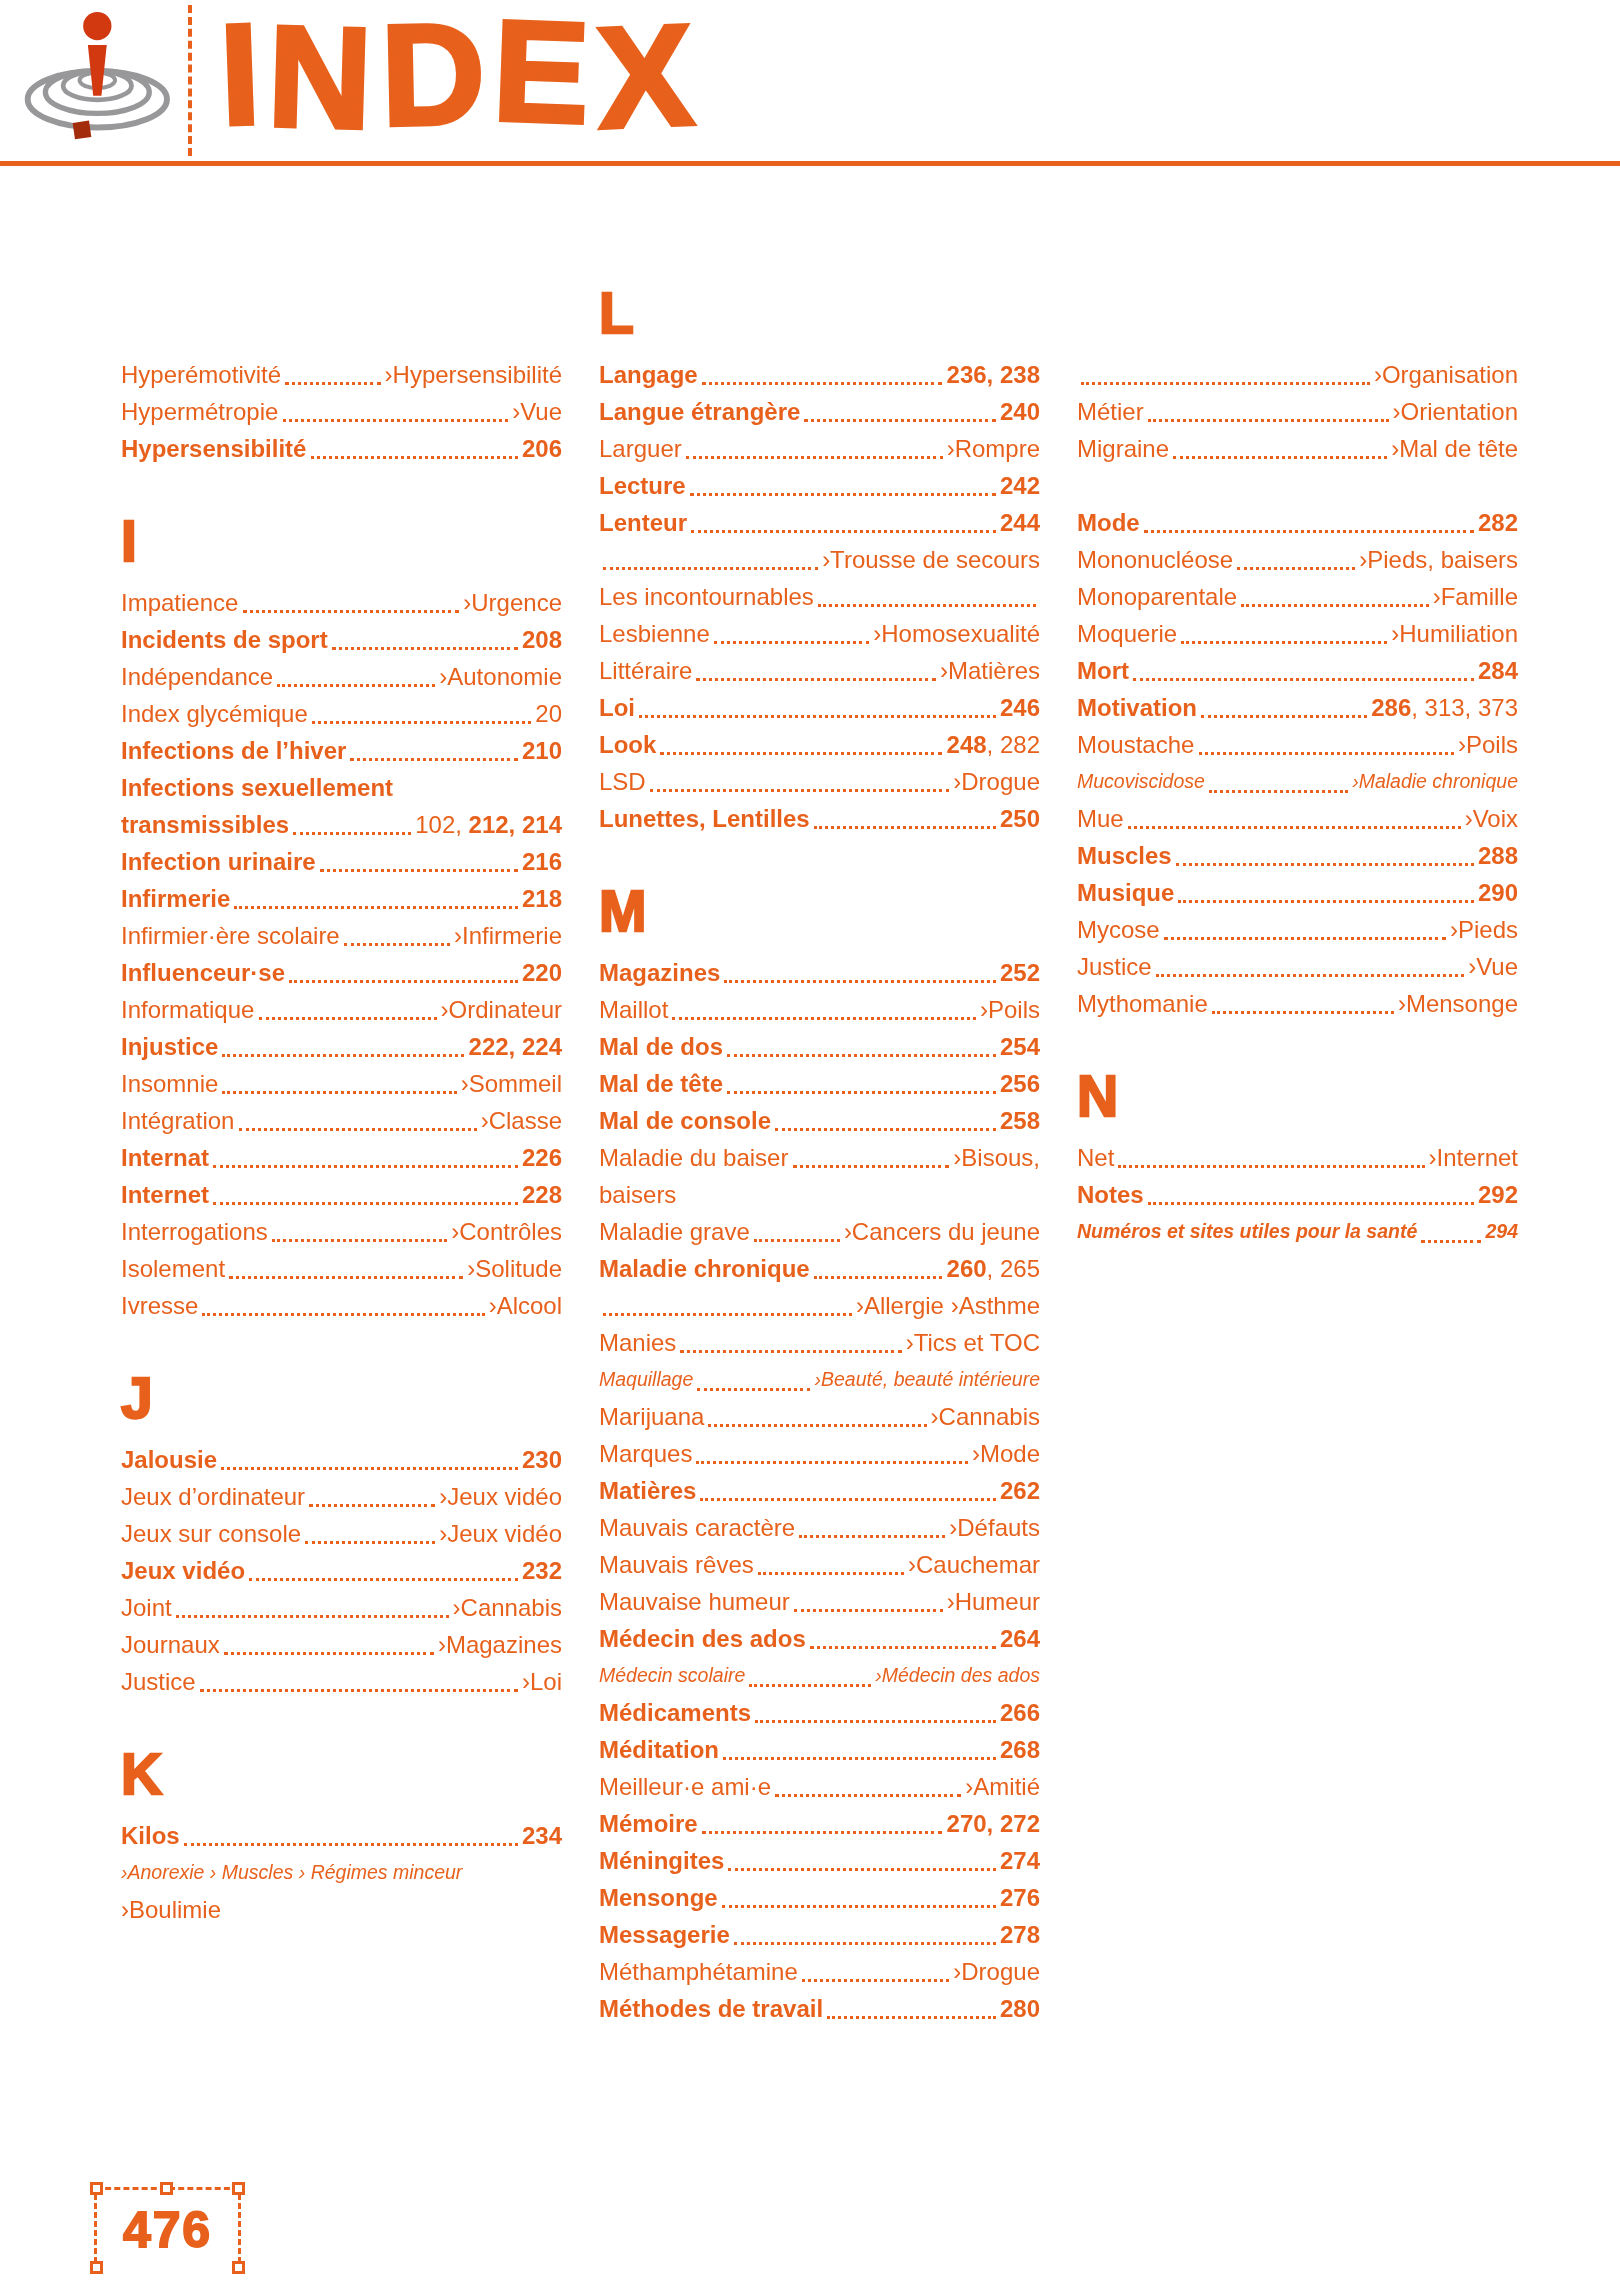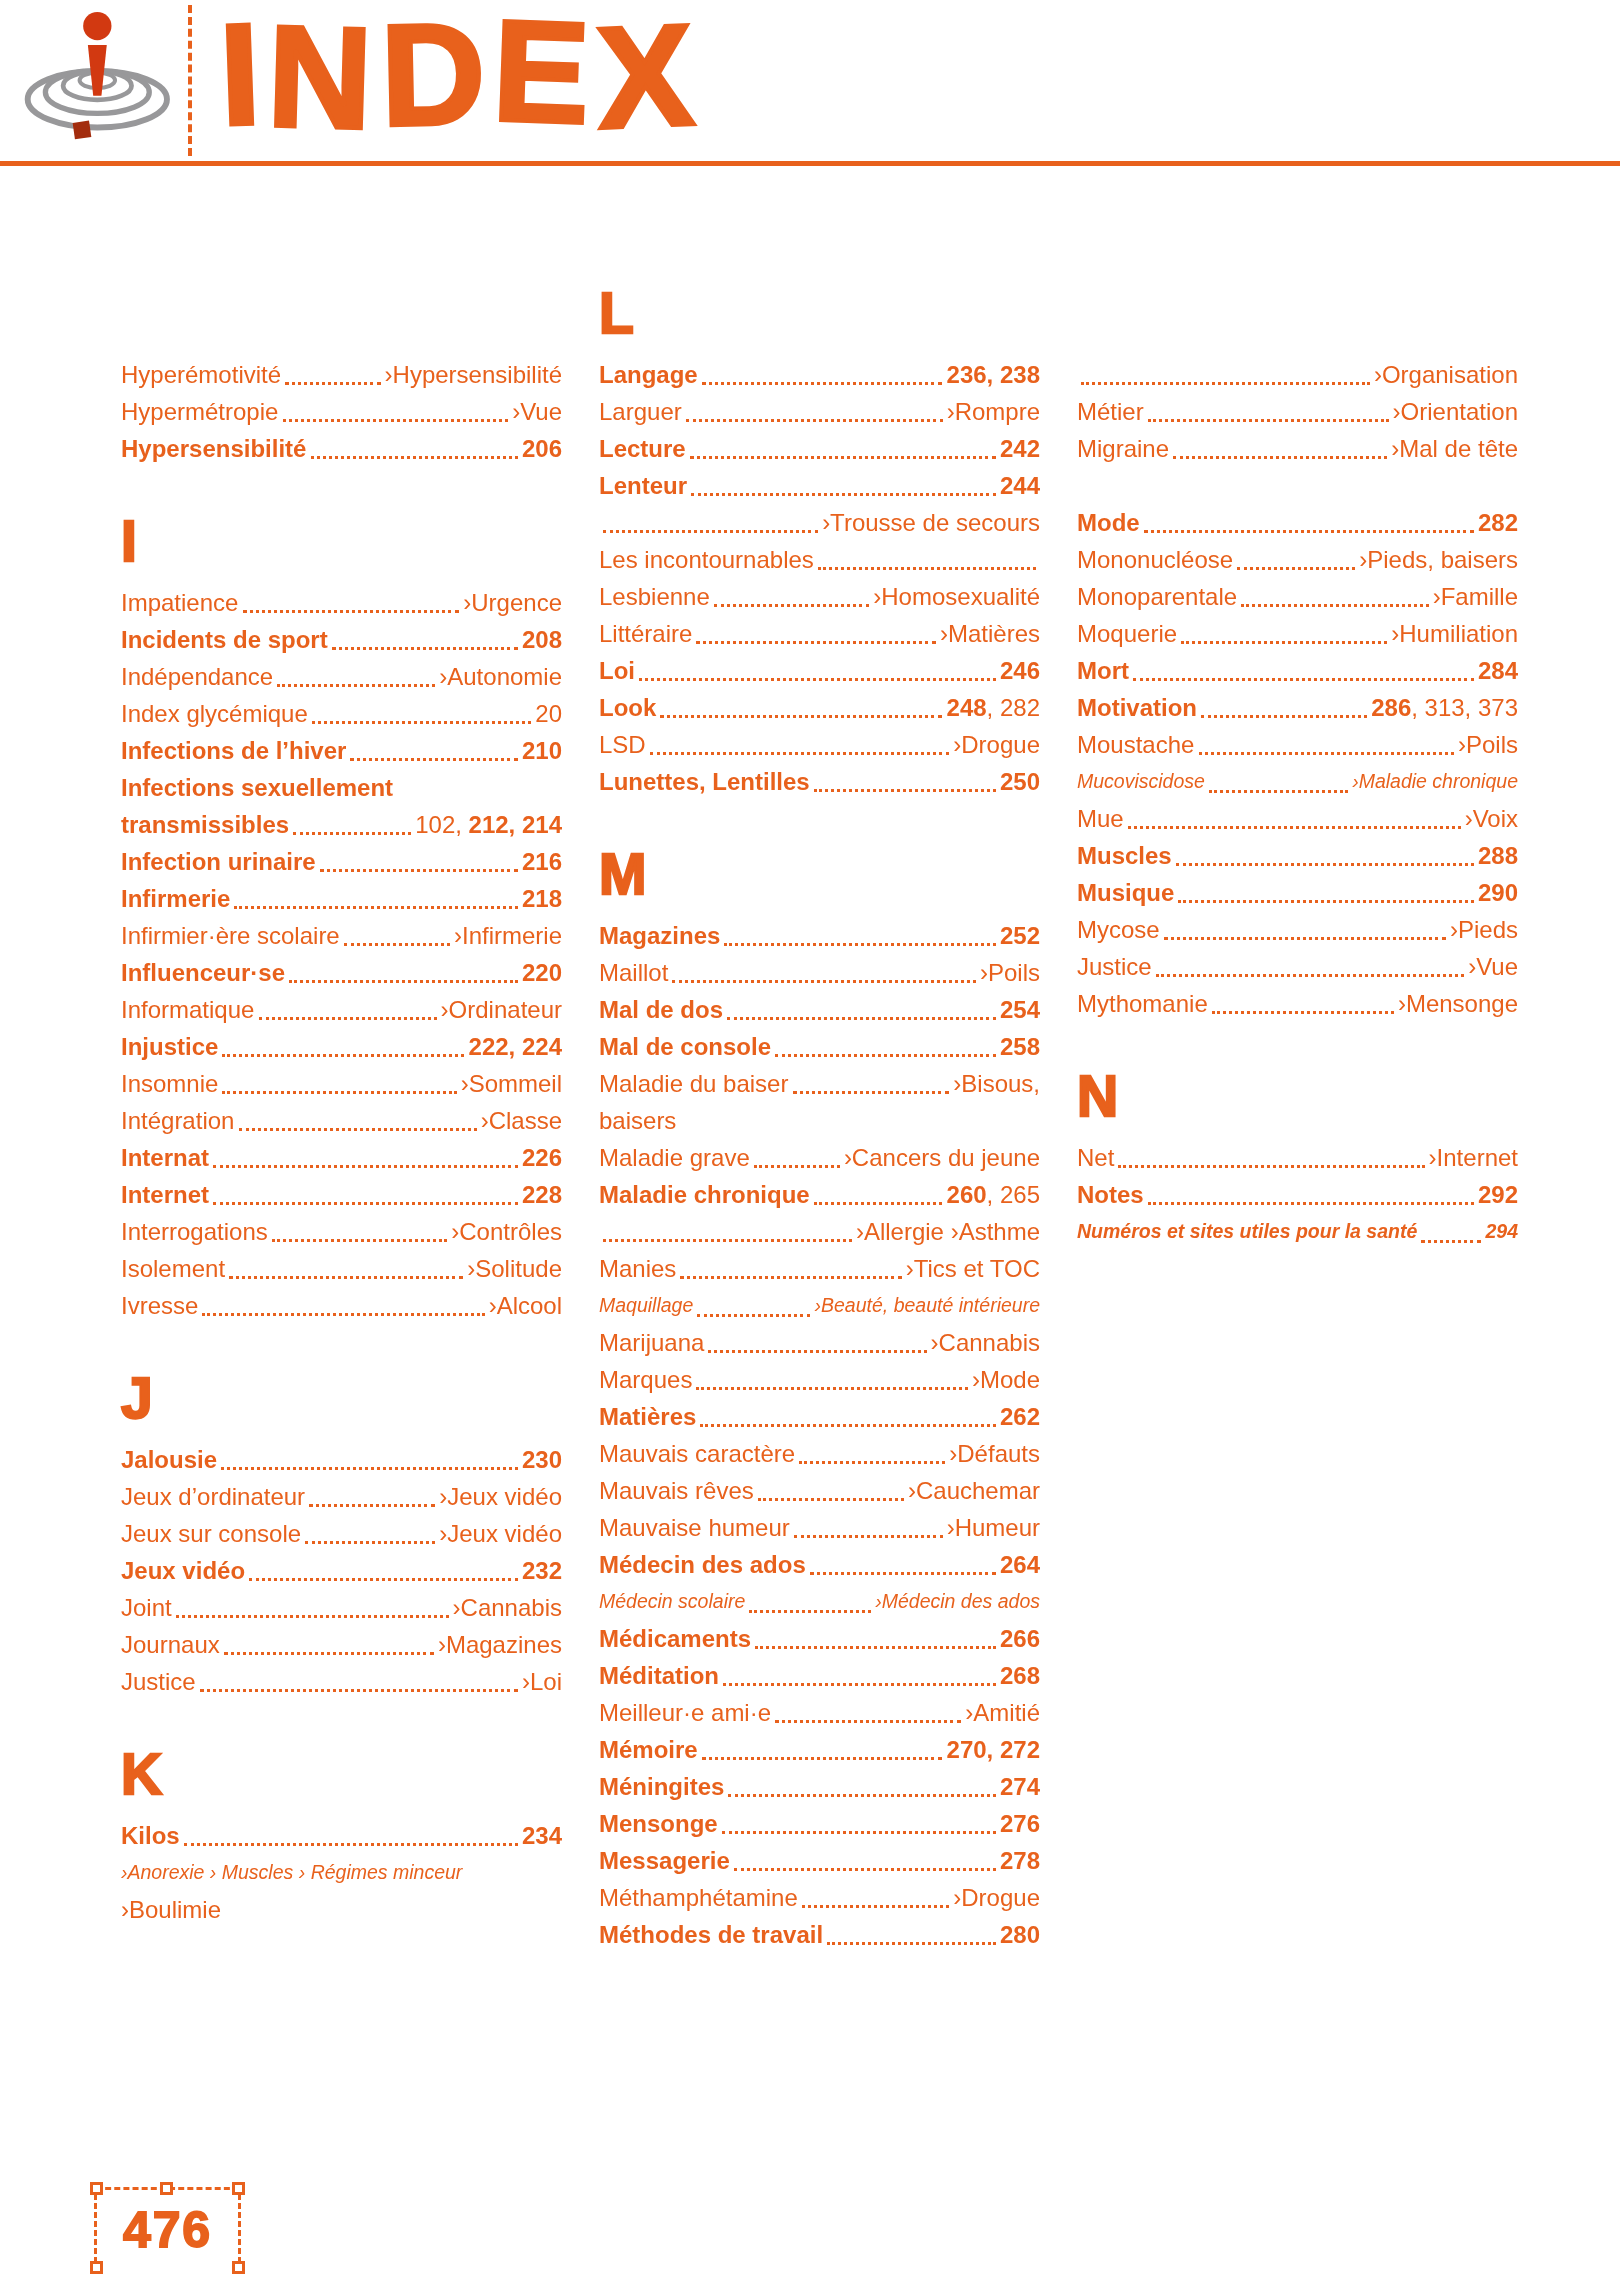--- a/index.html
+++ b/index.html
@@ -271,20 +271,25 @@
         </div>
       </div>
       <div class="index-column">
         <div class="section">
           <div class="section-letter">L</div>
           <div class="entry bold">
             <span class="term">Langage</span>
             <span class="leader"></span>
             <span class="value"><span class="main">236, 238</span></span>
           </div>
+          <div class="entry bold">
+            <span class="term">Langue étrangère</span>
+            <span class="leader"></span>
+            <span class="value"><span class="main">240</span></span>
+          </div>
           <div class="entry">
             <span class="term">Larguer</span>
             <span class="leader"></span>
             <span class="value"><span class="main">›Rompre</span></span>
           </div>
           <div class="entry bold">
             <span class="term">Lecture</span>
             <span class="leader"></span>
             <span class="value"><span class="main">242</span></span>
           </div>
@@ -343,20 +348,25 @@
           </div>
           <div class="entry">
             <span class="term">Maillot</span>
             <span class="leader"></span>
             <span class="value"><span class="main">›Poils</span></span>
           </div>
           <div class="entry bold">
             <span class="term">Mal de dos</span>
             <span class="leader"></span>
             <span class="value"><span class="main">254</span></span>
+          </div>
+          <div class="entry bold">
+            <span class="term">Mal de tête</span>
+            <span class="leader"></span>
+            <span class="value"><span class="main">256</span></span>
           </div>
           <div class="entry bold">
             <span class="term">Mal de console</span>
             <span class="leader"></span>
             <span class="value"><span class="main">258</span></span>
           </div>
           <div class="entry">
             <span class="term">Maladie du baiser</span>
             <span class="leader"></span>
             <span class="value"><span class="main">›Bisous,</span></span>

